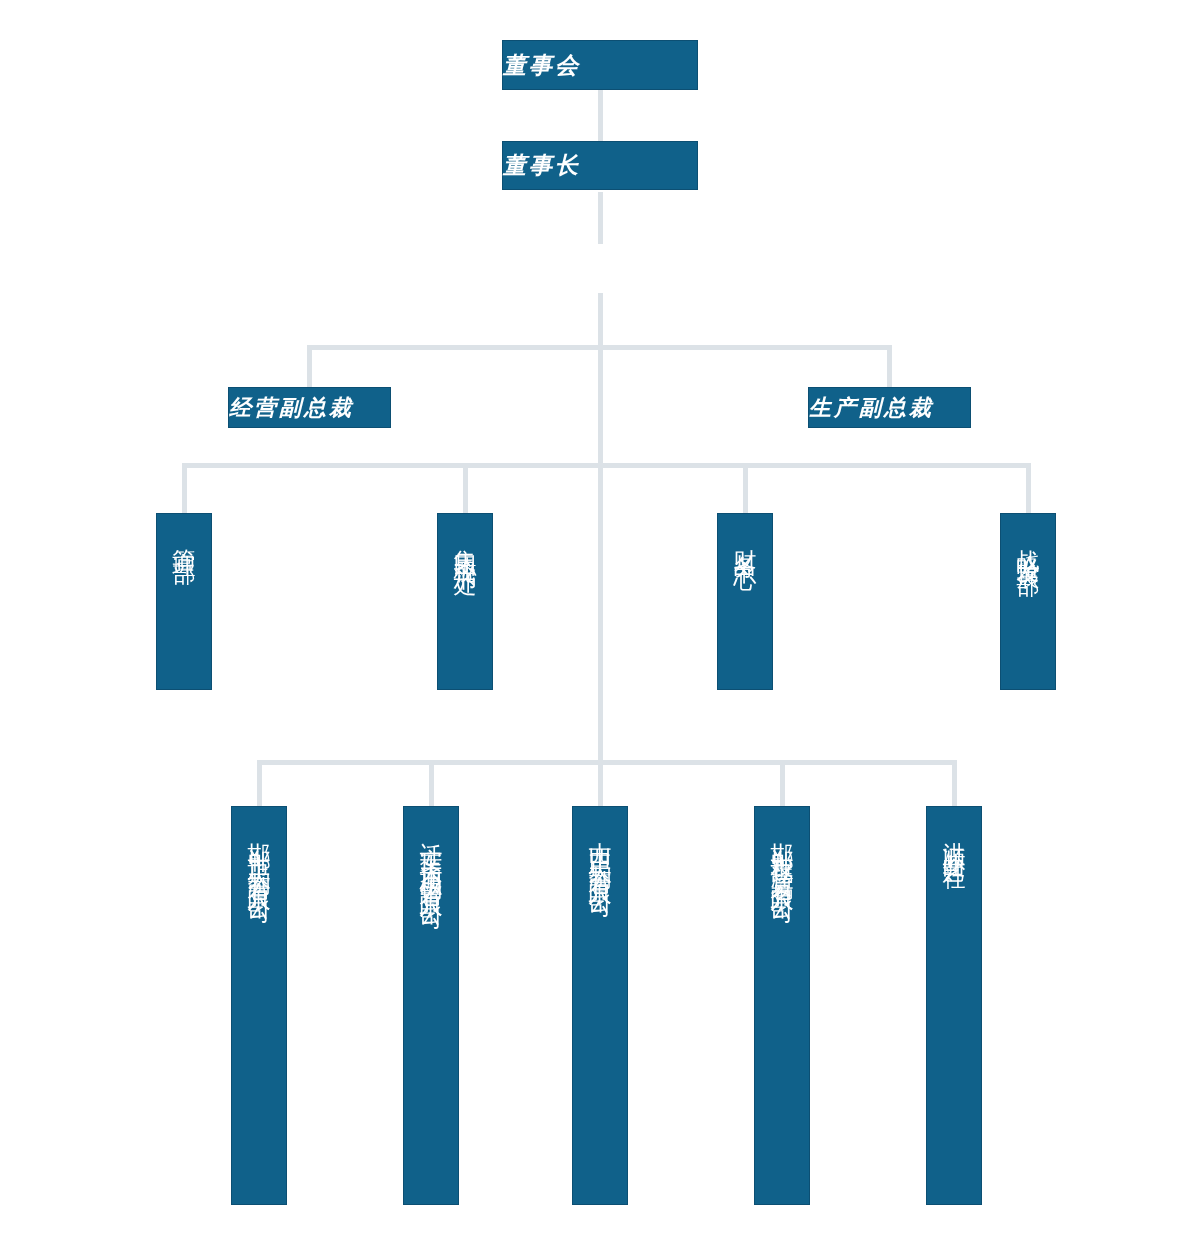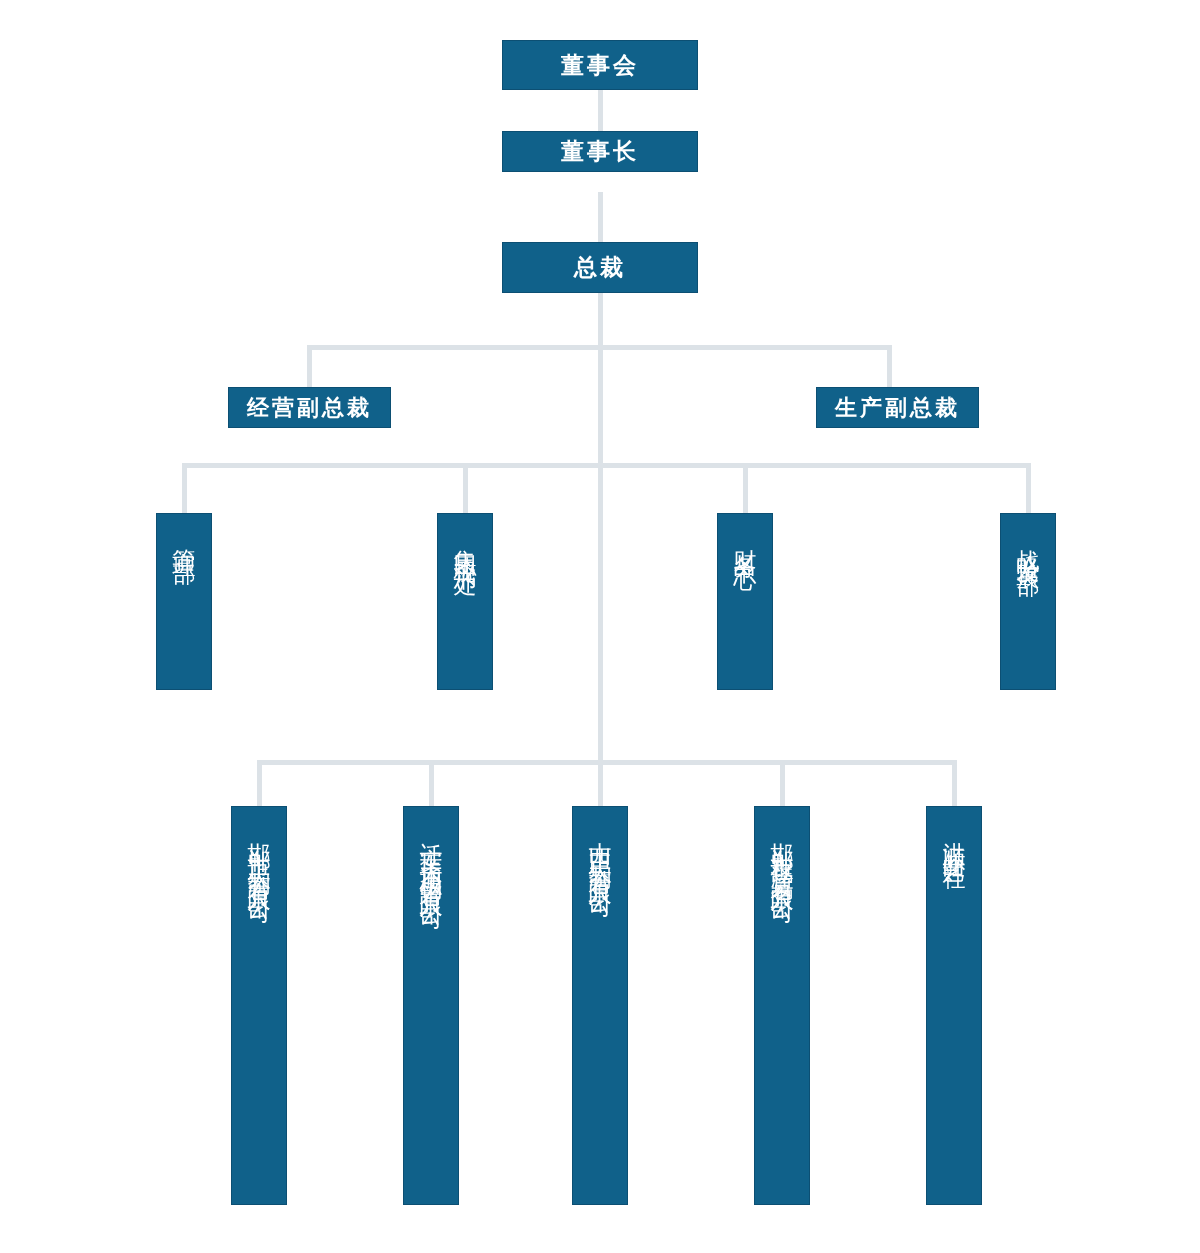--- a/index.html
+++ b/index.html
@@ -26,25 +26,25 @@
     position: absolute;
     background: var(--node-fill, #10618a);
     border: 1px solid var(--node-border, #0c4f73);
     color: var(--node-text, #ffffff);
     display: flex;
   }
 
   
   .h-node {
     align-items: center;
-    justify-content: center;
     font-family: "Liberation Serif", serif;
     font-weight: bold;
     letter-spacing: 3px;
     white-space: nowrap;
+    font-style: italic;
   }
   .lvl-top { font-size: 23px; }
   .lvl-vp  { font-size: 22px; }
 
   
   .v-node {
     justify-content: center;
     align-items: flex-start;
     padding-top: 17px;
     font-size: 23px;
@@ -78,31 +78,28 @@
 
   <div class="line" style="left:257px; top:760px; width:700px; height:5px;"></div>
   <div class="line" style="left:257px; top:760px; width:5px; height:47px;"></div>
   <div class="line" style="left:429px; top:760px; width:5px; height:47px;"></div>
   <div class="line" style="left:780px; top:760px; width:5px; height:47px;"></div>
   <div class="line" style="left:952px; top:760px; width:5px; height:47px;"></div>
 
   <div class="node h-node lvl-top" style="left:502px; top:40px;  width:196px; height:50px;">
     <span>董事会</span>
   </div>
-  <div class="node h-node lvl-top" style="left:502px; top:131px; width:196px; height:41px;">
+  <div class="node h-node lvl-top" style="left:502px; top:141px; width:196px; height:49px;">
     <span>董事长</span>
-  </div>
-  <div class="node h-node lvl-top" style="left:502px; top:242px; width:196px; height:51px;">
-    <span>总裁</span>
   </div>
 
   <div class="node h-node lvl-vp" style="left:228px; top:387px; width:163px; height:41px;">
     <span>经营副总裁</span>
   </div>
-  <div class="node h-node lvl-vp" style="left:808px; top:387px; width:163px; height:41px;margin-left:8px;">
+  <div class="node h-node lvl-vp" style="left:808px; top:387px; width:163px; height:41px;">
     <span>生产副总裁</span>
   </div>
 
   <div class="node v-node" style="left:156px;  top:513px; width:56px; height:177px;">
     <span class="vtext">管理部</span>
   </div>
   <div class="node v-node" style="left:437px;  top:513px; width:56px; height:177px;">
     <span class="vtext">集团秘书处</span>
   </div>
   <div class="node v-node" style="left:717px;  top:513px; width:56px; height:177px;">

